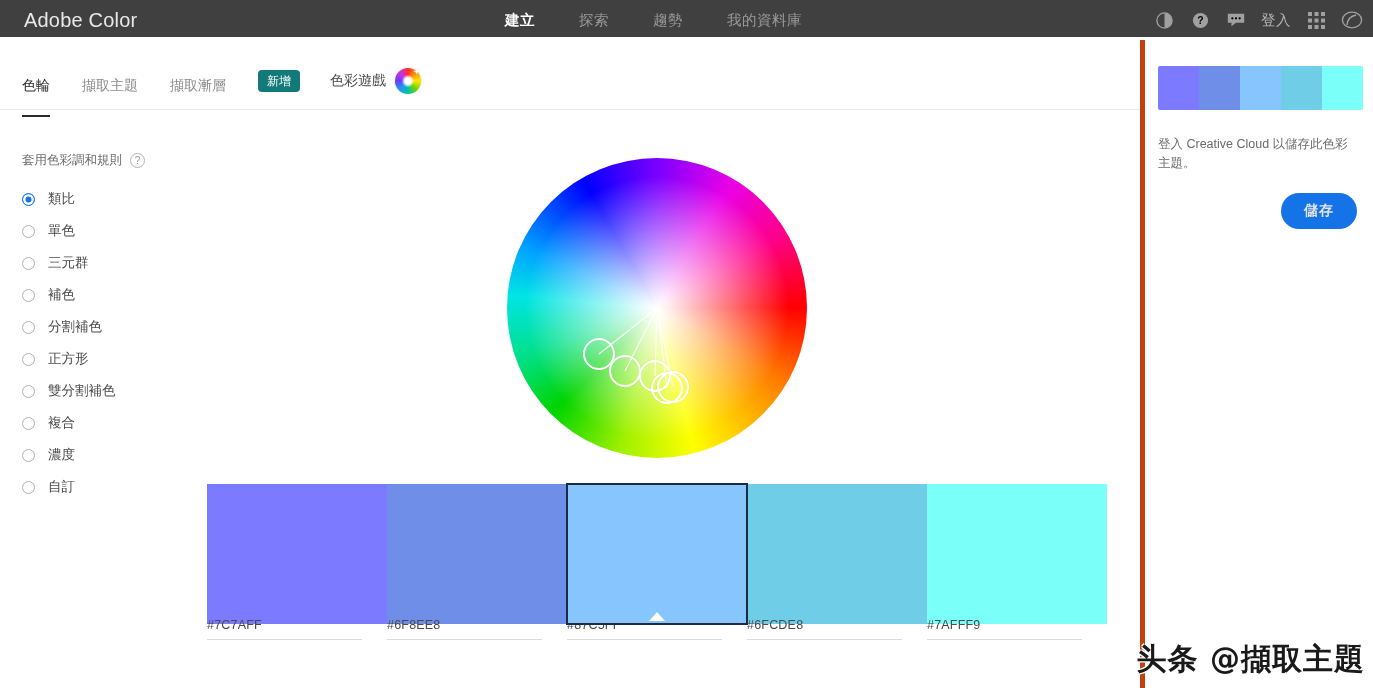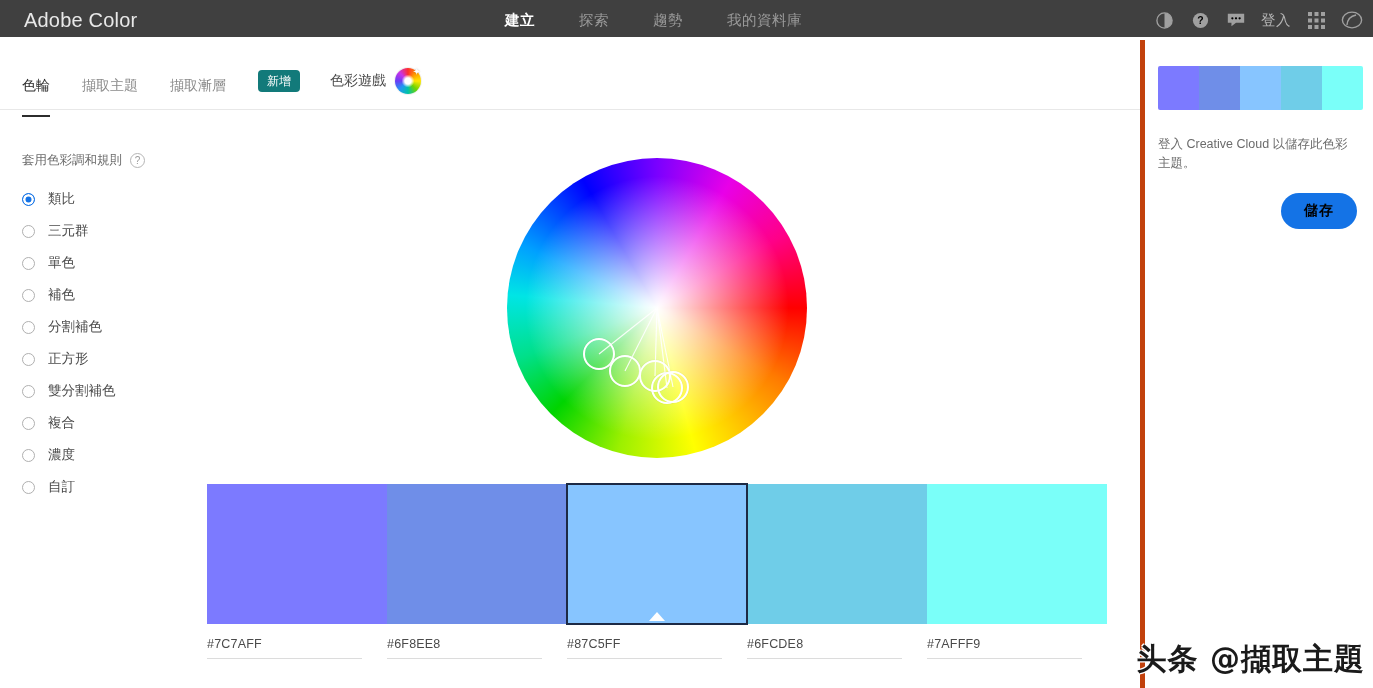--- a/index.html
+++ b/index.html
@@ -99,40 +99,40 @@
 
   
   .swatches { position:absolute; left:207px; top:484px; width:900px; height:140px; display:flex; }
   .swatch { flex:1; position:relative; cursor:pointer; }
   .swatch.sel { outline:2px solid #1d2a45; outline-offset:-1px; z-index:2; }
   .swatch .tri {
     position:absolute; left:50%; bottom:3px; transform:translateX(-50%);
     width:0; height:0; border-left:8px solid transparent; border-right:8px solid transparent;
     border-bottom:9px solid #fff;
   }
-  .hexrow { position:absolute; left:207px; top:637px; width:900px; height:40px; display:flex; }
+  .hexrow { position:absolute; left:207px; top:618px; width:900px; height:40px; display:flex; }
   .hexcell { flex:1; padding-right:25px; }
   .hexval {
     font-size:12.5px; color:#4a4a4a; padding-bottom:7px; letter-spacing:.2px;
     border-bottom:1px solid #dcdcdc; cursor:text; white-space:nowrap;
   }
 
   
   .rightpanel {
     position:absolute; left:1140px; top:40px; width:233px; height:648px;
     background:#fff; border-left:5px solid #c2410c;
   }
   .preview { position:absolute; left:13px; top:26px; width:205px; height:44px; display:flex; border-radius:2px; overflow:hidden; }
   .preview div { flex:1; }
   .cc-note {
     position:absolute; left:13px; top:95px; width:200px;
     font-size:12.5px; color:#6b6b6b; line-height:1.55;
   }
   .savebtn {
-    position:absolute; right:16px; top:153px; background:#1473e6; color:#000000;
+    position:absolute; right:16px; top:153px; background:#1473e6; color:#e5e5e5;
     font-size:14px; border:none; border-radius:18px; padding:9px 23px; cursor:pointer;
     font-weight:700; letter-spacing:1px;
   }
 
   
   .watermark {
     position:absolute; right:8px; bottom:8px;
     font-size:30px; font-weight:700; color:#1a1a1a;
     font-family:"DejaVu Sans","Liberation Sans",sans-serif;
     letter-spacing:1px; white-space:nowrap;
@@ -218,25 +218,25 @@
       <span>套用色彩調和規則</span>
       <span class="qmark">?</span>
     </div>
 
     <div class="ruleitem">
       <span class="radio sel"></span>
       <span class="rulelabel">類比</span>
     </div>
     <div class="ruleitem">
       <span class="radio"></span>
+      <span class="rulelabel">單色</span>
+    </div>
+    <div class="ruleitem">
+      <span class="radio"></span>
       <span class="rulelabel">三元群</span>
-    </div>
-    <div class="ruleitem">
-      <span class="radio"></span>
-      <span class="rulelabel">單色</span>
     </div>
     <div class="ruleitem">
       <span class="radio"></span>
       <span class="rulelabel">補色</span>
     </div>
     <div class="ruleitem">
       <span class="radio"></span>
       <span class="rulelabel">分割補色</span>
     </div>
     <div class="ruleitem">

